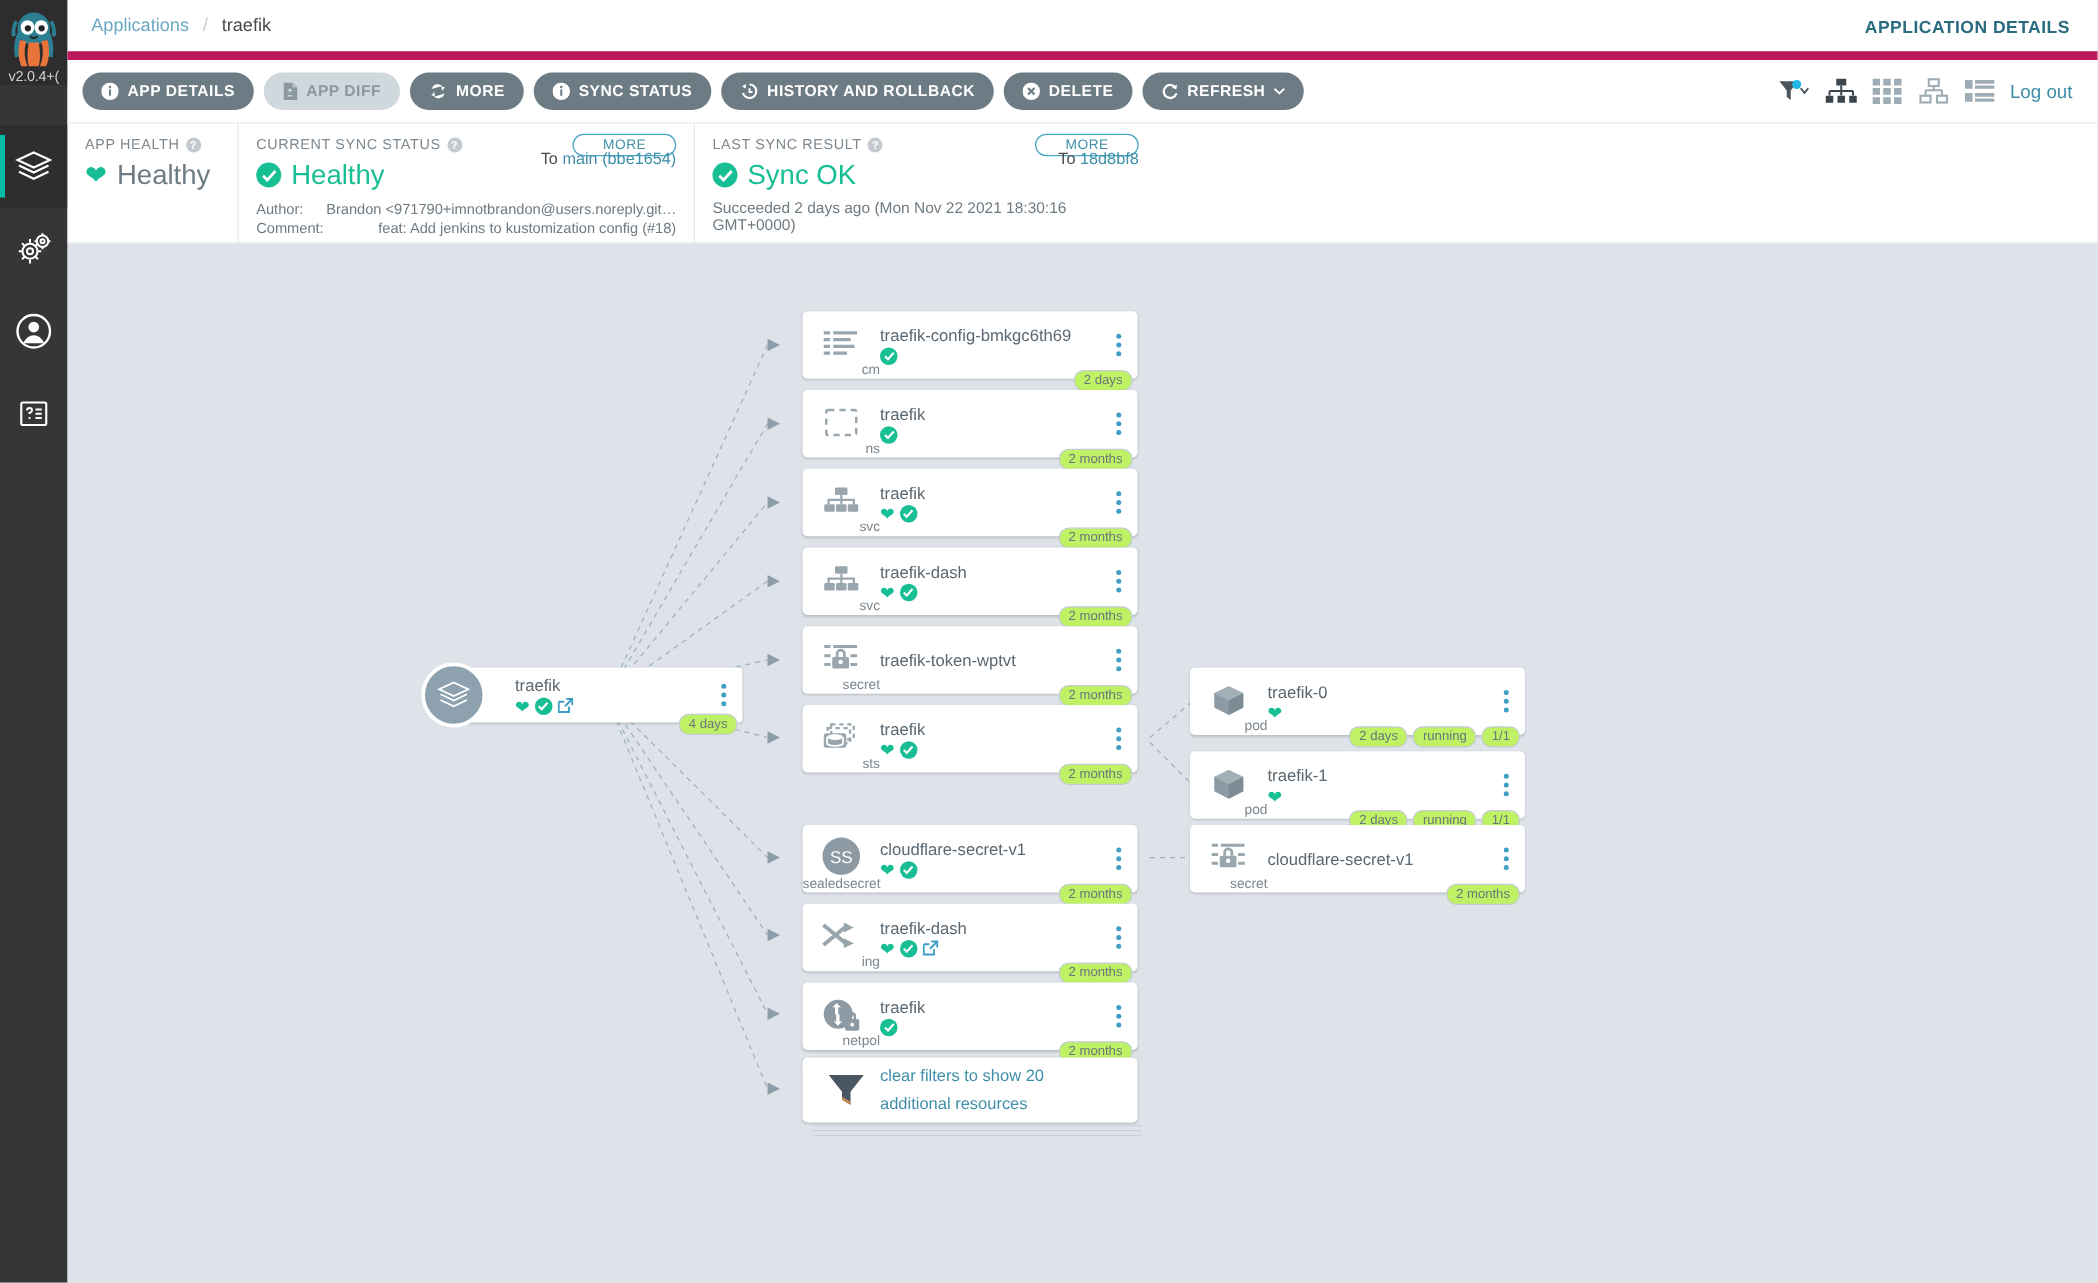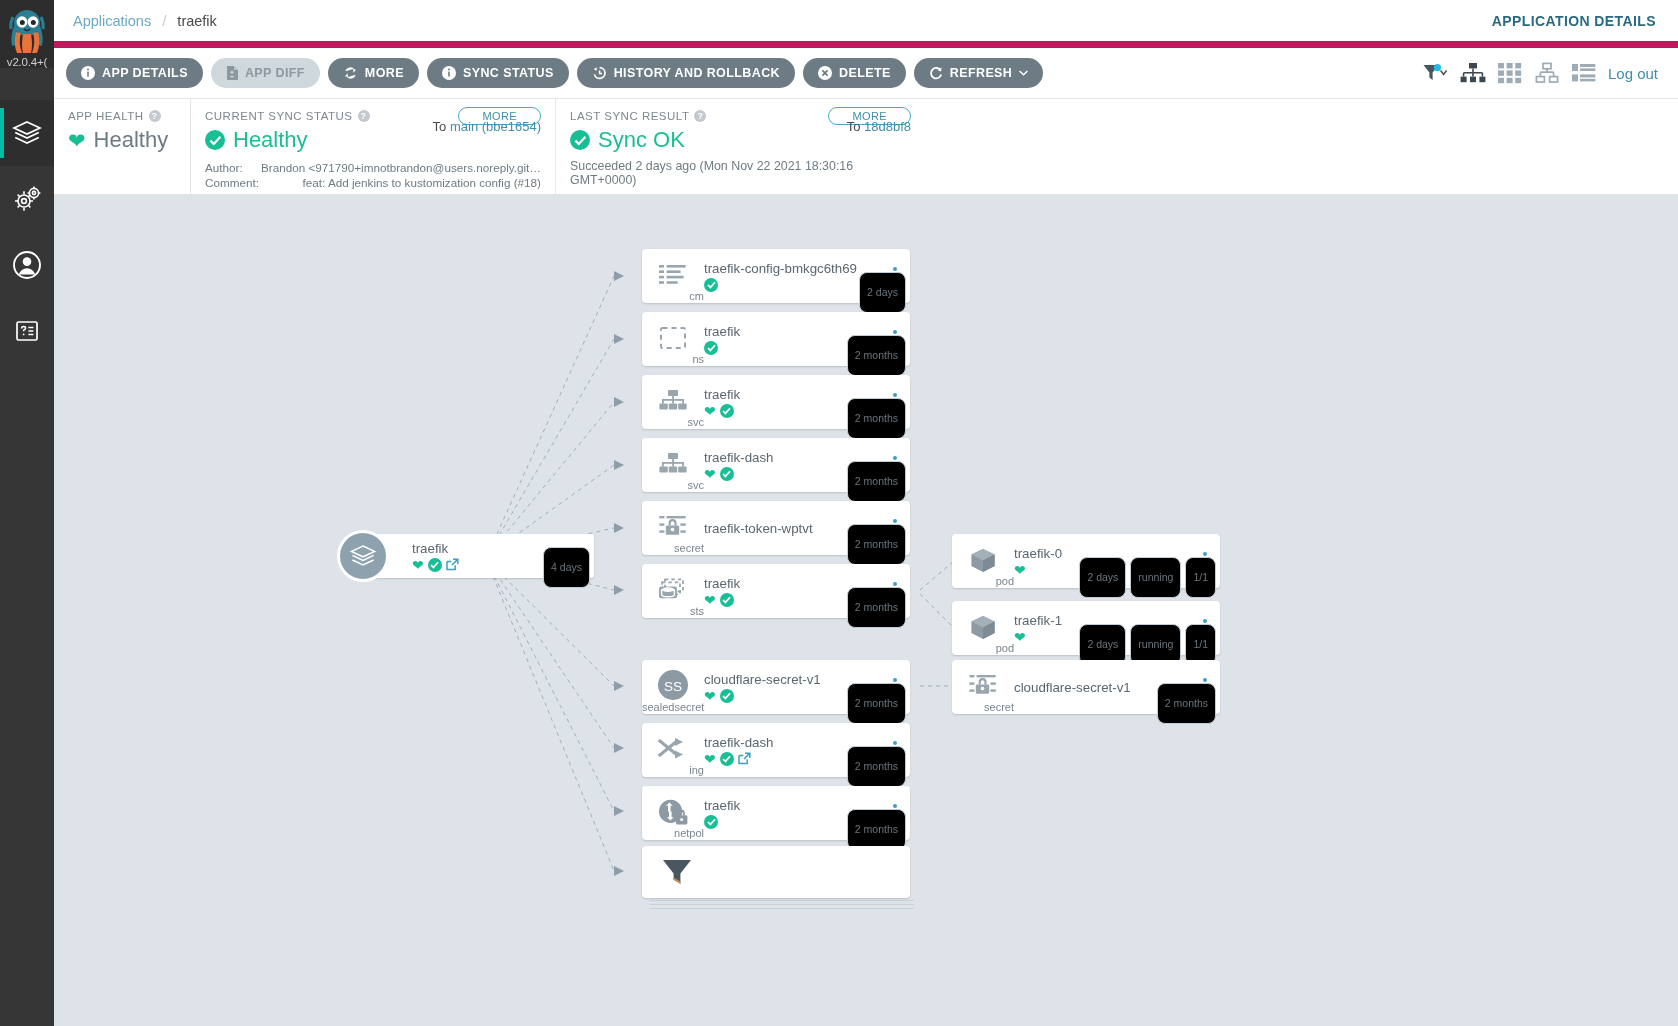--- a/index.html
+++ b/index.html
@@ -157,22 +157,22 @@
   .kebab {
     position:absolute; right:7px; top:50%; transform:translateY(-50%);
     width:16px; height:22px; display:flex; flex-direction:column;
     align-items:center; justify-content:center; gap:3px; cursor:pointer;
   }
   .kebab i { width:4px; height:4px; border-radius:50%; background:#3f9ec4; display:block; }
   .pill-row {
     position:absolute; right:4px; bottom:-10px; display:flex; gap:4px;
   }
   .pill {
-    background:#000000; border:1px solid #c3ccd3; color:#6a757d;
-    font-size:10.5px; line-height:13px; padding:13px 7px; border-radius:8px;
+    background:#bef264; border:1px solid #c3ccd3; color:#6a757d;
+    font-size:10.5px; line-height:13px; padding:1px 7px; border-radius:8px;
     white-space:nowrap;
   }
 
   
   .node.app-node {
     width:230px; height:44px; border-radius:3px;
   }
   .app-circle {
     position:absolute; left:-27px; top:50%; transform:translateY(-50%);
     width:52px; height:52px; border-radius:50%;
@@ -856,20 +856,21 @@
       </div>
     </div>
 
     <div class="node filter-node" style="left:588px; top:650px;">
       <div class="ico ft">
         <svg width="34" height="30" viewBox="0 0 34 30">
           <path d="M3 3 h28 L20.4 16.4 v10.4 L13.6 22.8 V16.4 Z" fill="#4a5662"></path>
           <path d="M13.6 22.8 L20.4 26.8 v-2.4 l-6.8 -4 z" fill="#c98a52"></path>
         </svg>
       </div>
+      <div class="ftext">clear filters to show 20 additional resources</div>
       <div class="stack-line" style="bottom:-3px;"></div>
       <div class="stack-line" style="bottom:-7px;"></div>
       <div class="stack-line" style="bottom:-11px;"></div>
     </div>
 
     <div class="node res" style="left:898px; top:338px; width:268px;">
       <div class="ico">
         <svg width="30" height="28" viewBox="0 0 30 28">
           <path d="M15 2 L26.6 7.6 V19 L15 25 L3.4 19 V7.6 Z" fill="#8d9aa3"></path>
           <path d="M15 2 L26.6 7.6 L15 13.4 L3.4 7.6 Z" fill="#a4b0b8"></path>

